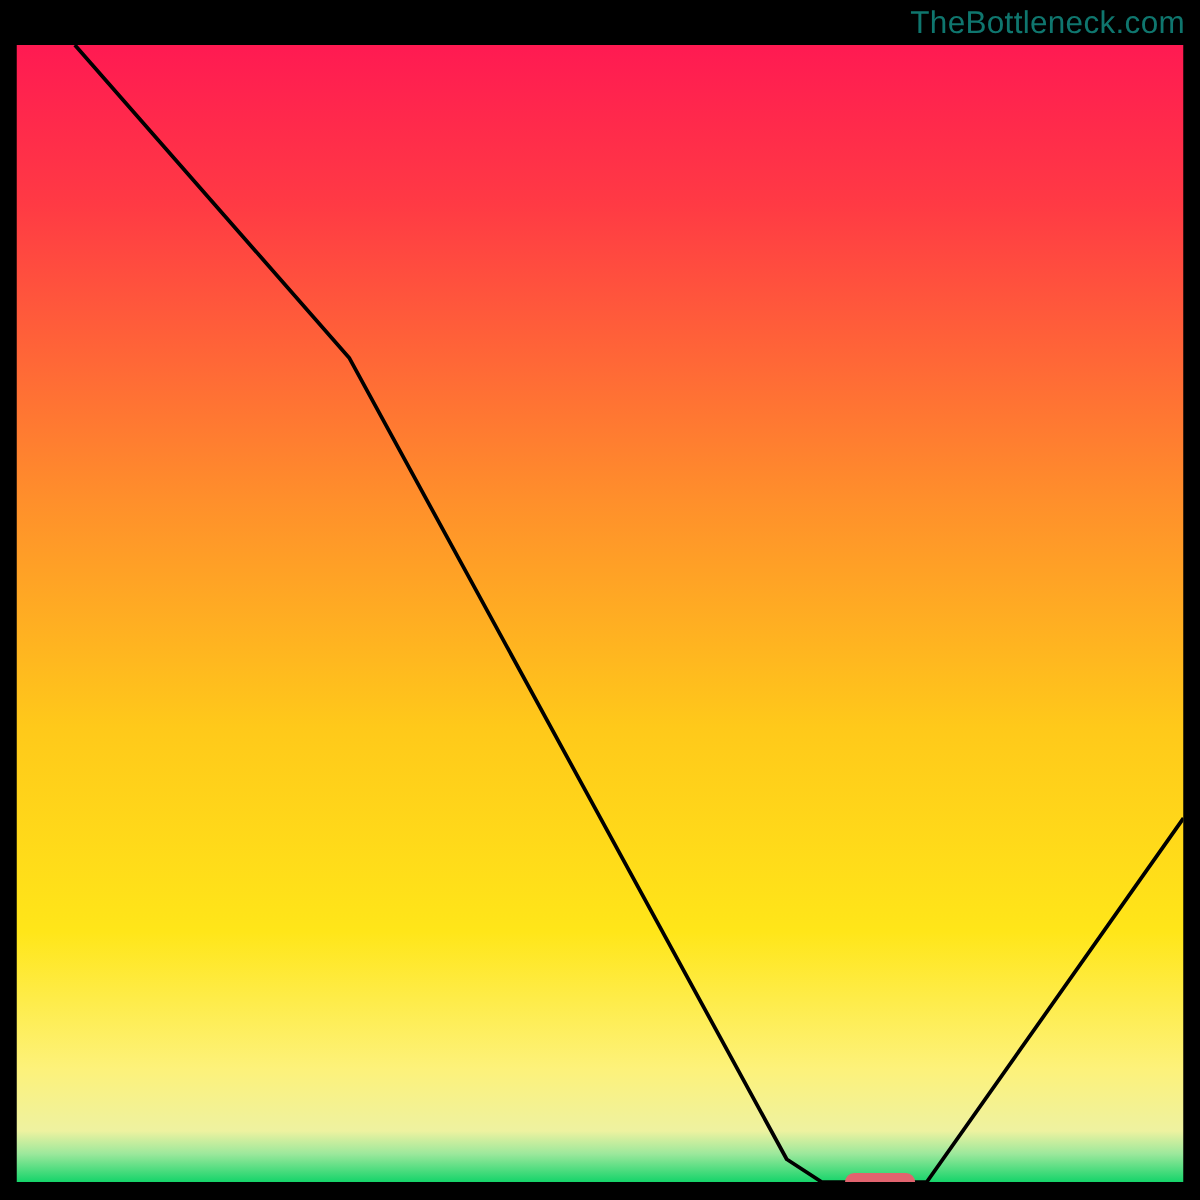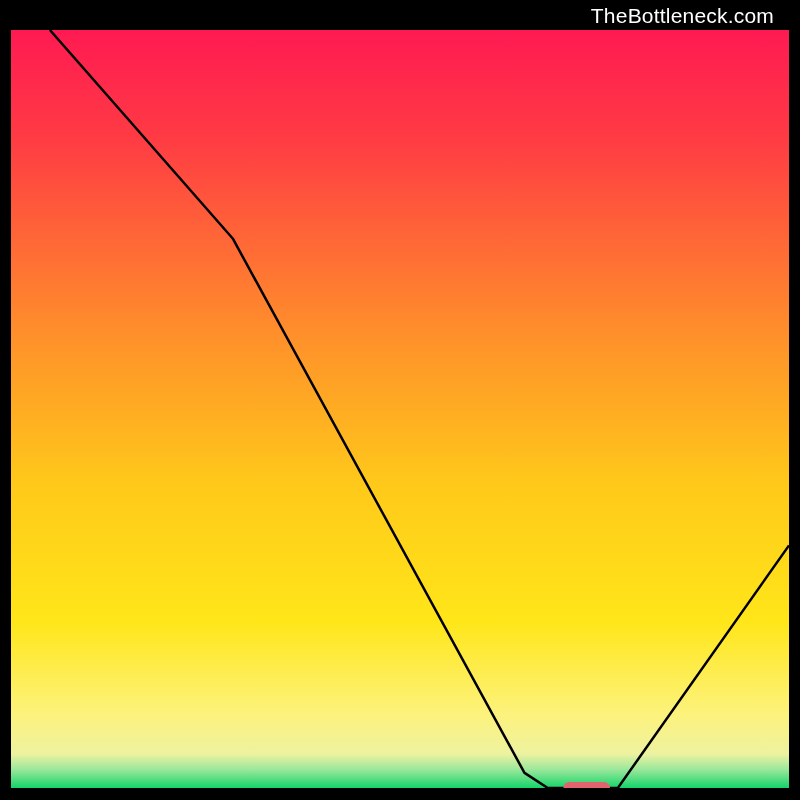--- a/index.html
+++ b/index.html
@@ -13,22 +13,22 @@
   }
   .outer {
     position: relative;
     width: 800px;
     height: 800px;
     background: #000000;
   }
   .watermark {
     position: absolute;
     top: 4px;
-    right: 26px;
-    color: #ffffff;
+    right: 10px;
+    color: #0f766e;
     font-size: 21px;
     font-weight: 400;
     letter-spacing: 0.2px;
   }
   .plot-frame {
     position: absolute;
     left: 11px;
     top: 30px;
     width: 778px;
     height: 758px;

